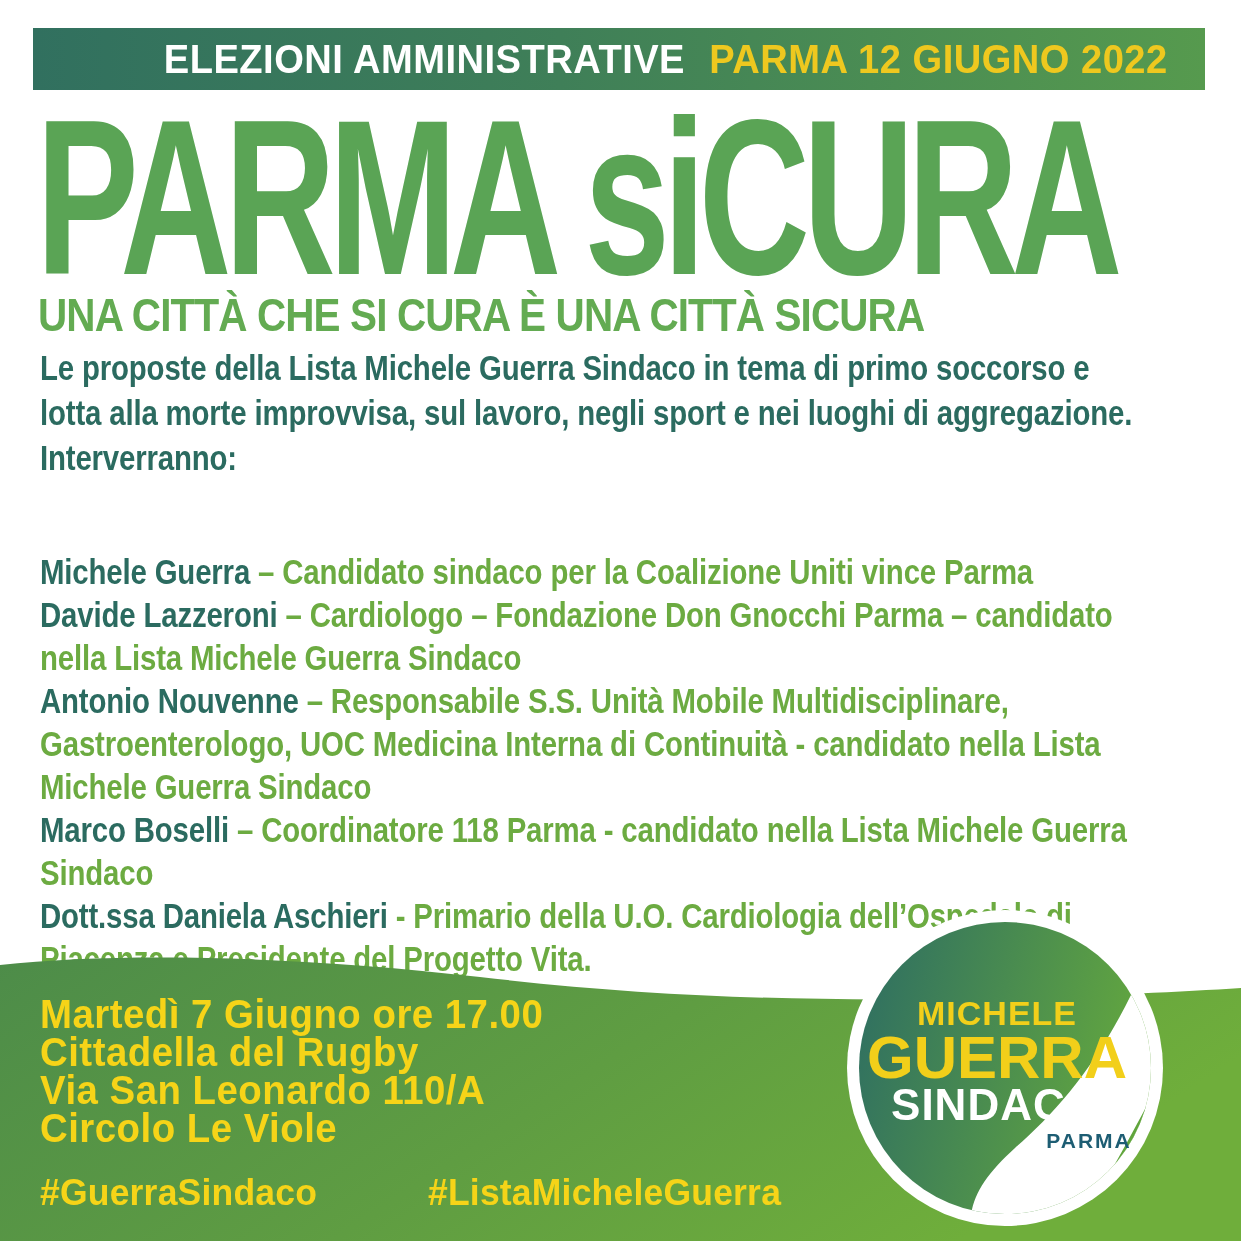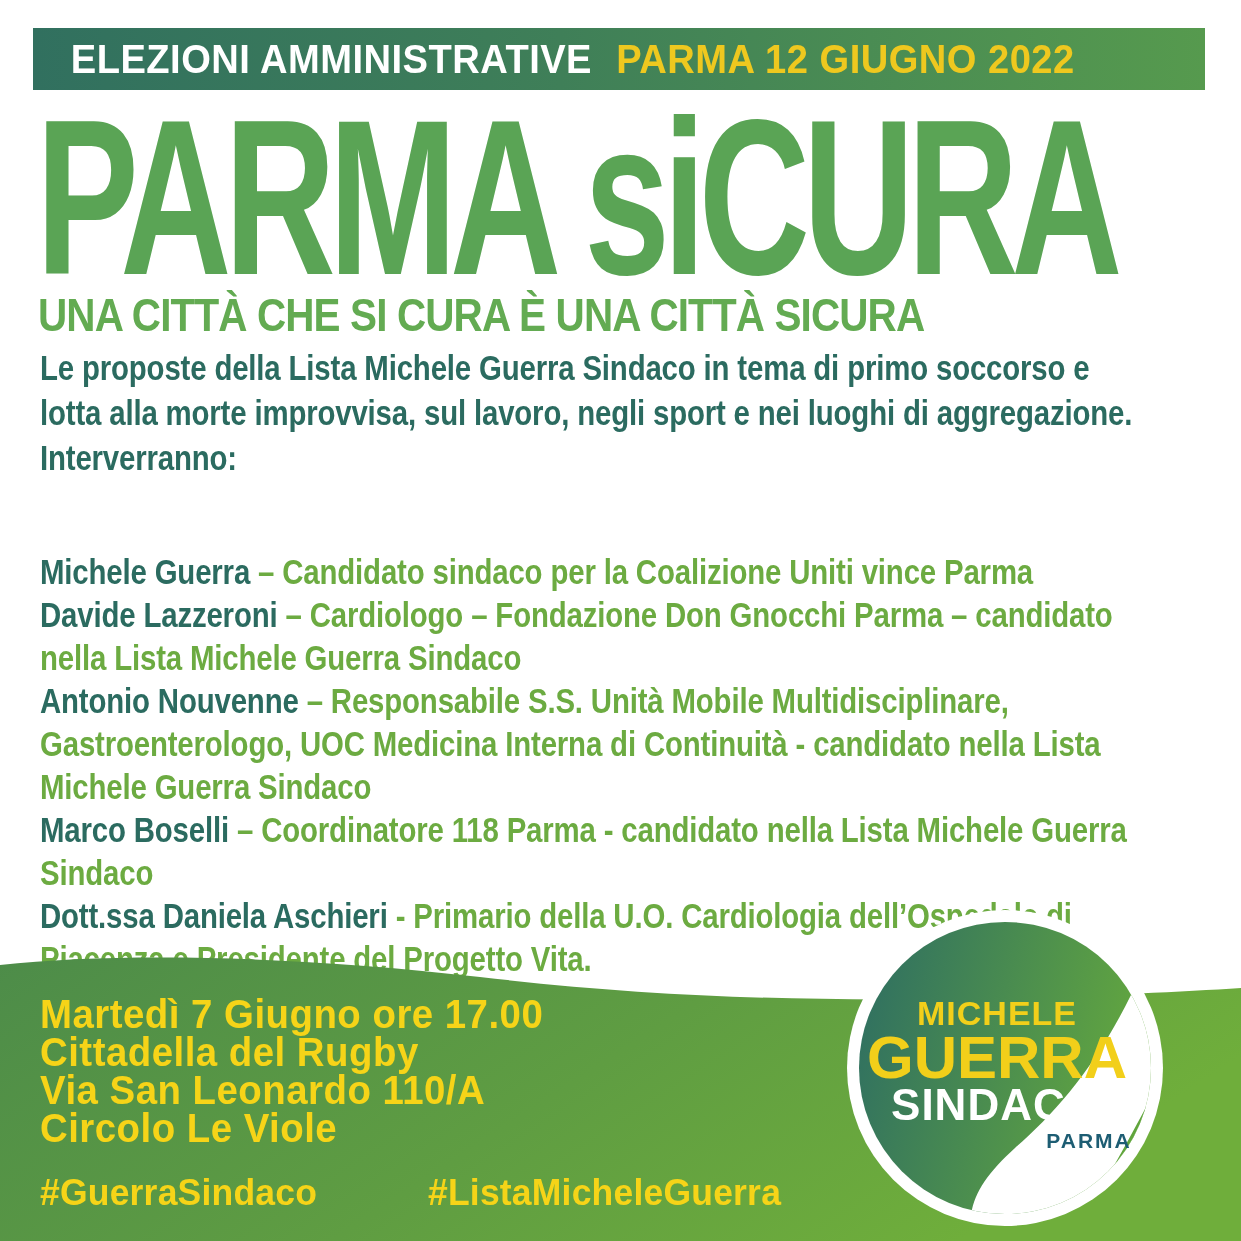--- a/index.html
+++ b/index.html
@@ -7,21 +7,21 @@
     width:1241px;height:1241px;position:relative;overflow:hidden;
     background:#ffffff;
     font-family:"Liberation Sans", sans-serif;
   }
   .abs{position:absolute;}
 
   
   .banner{
     left:33px;top:28px;width:1172px;height:62px;
     background:linear-gradient(90deg,#31705f 0%,#3f7f58 45%,#569a4e 100%);
-    display:flex;align-items:center;justify-content:flex-start;
+    display:flex;align-items:center;justify-content:flex-end;
   }
   .banner-inner{
     display:flex;gap:26px;white-space:nowrap;
     font-weight:bold;font-size:41px;letter-spacing:0.5px;
     transform:scaleX(0.93);transform-origin:center;
   }
   .banner-left{color:#ffffff;}
   .banner-right{color:#eec81f;}
 
   

